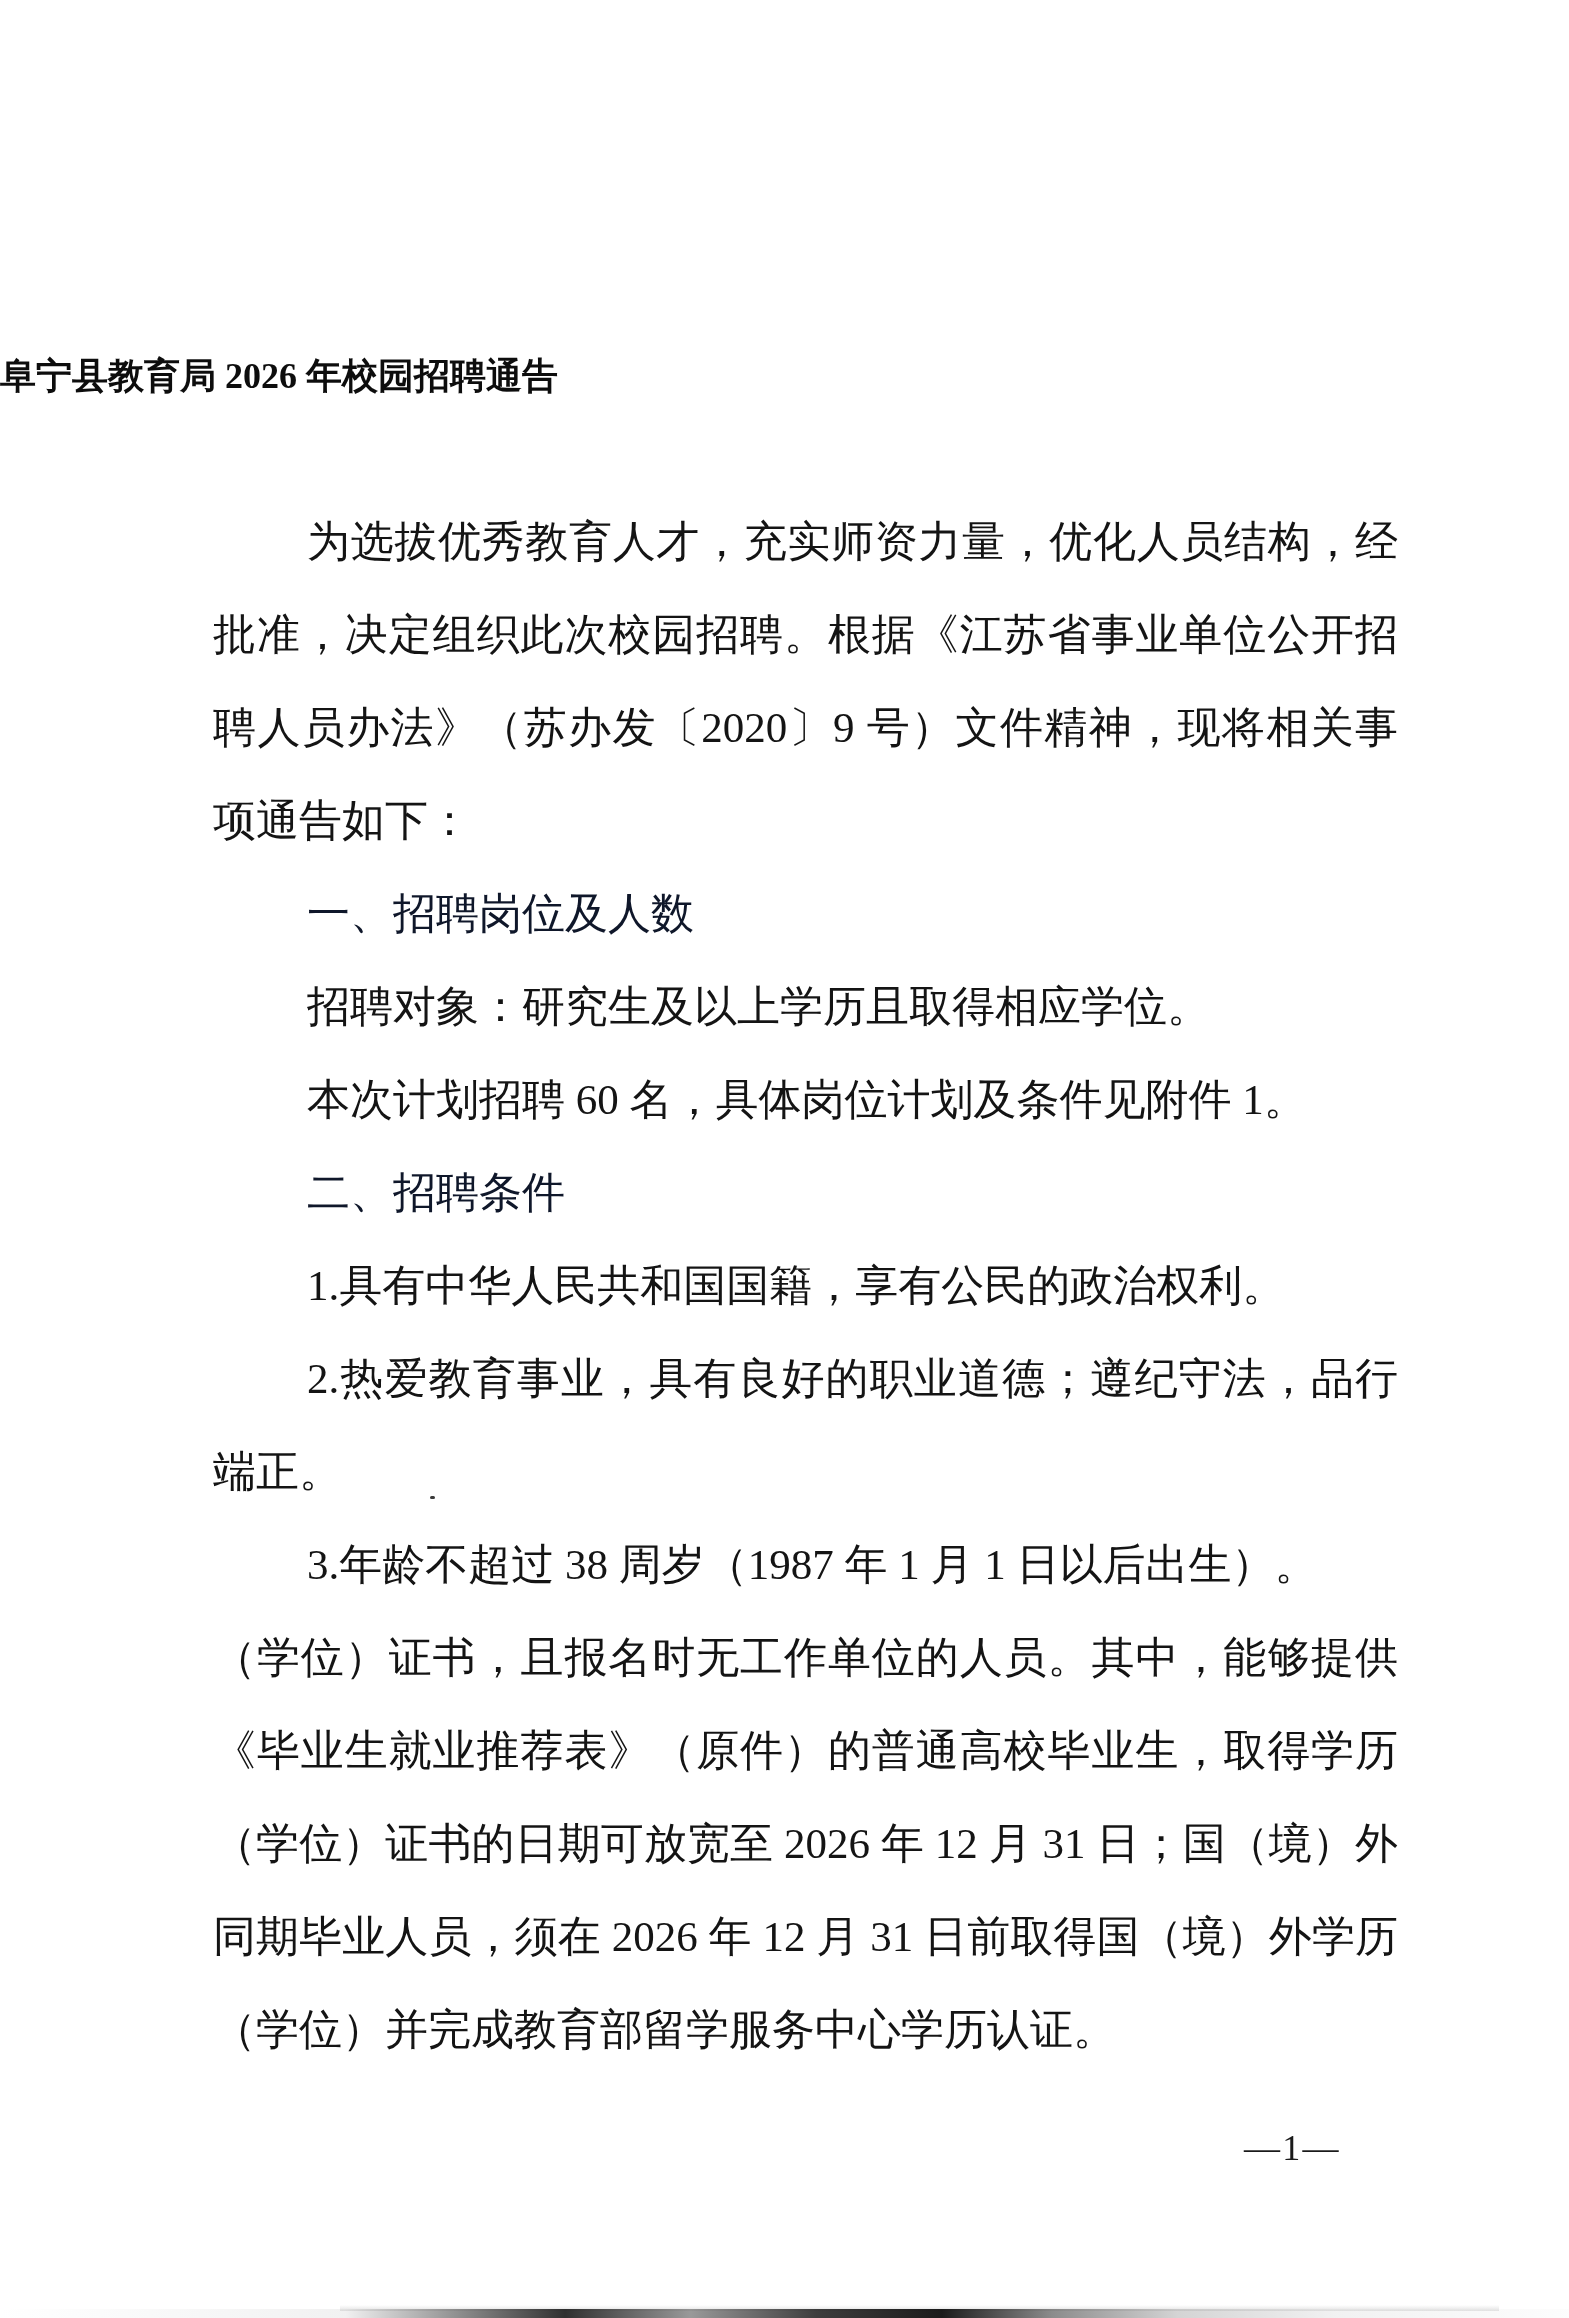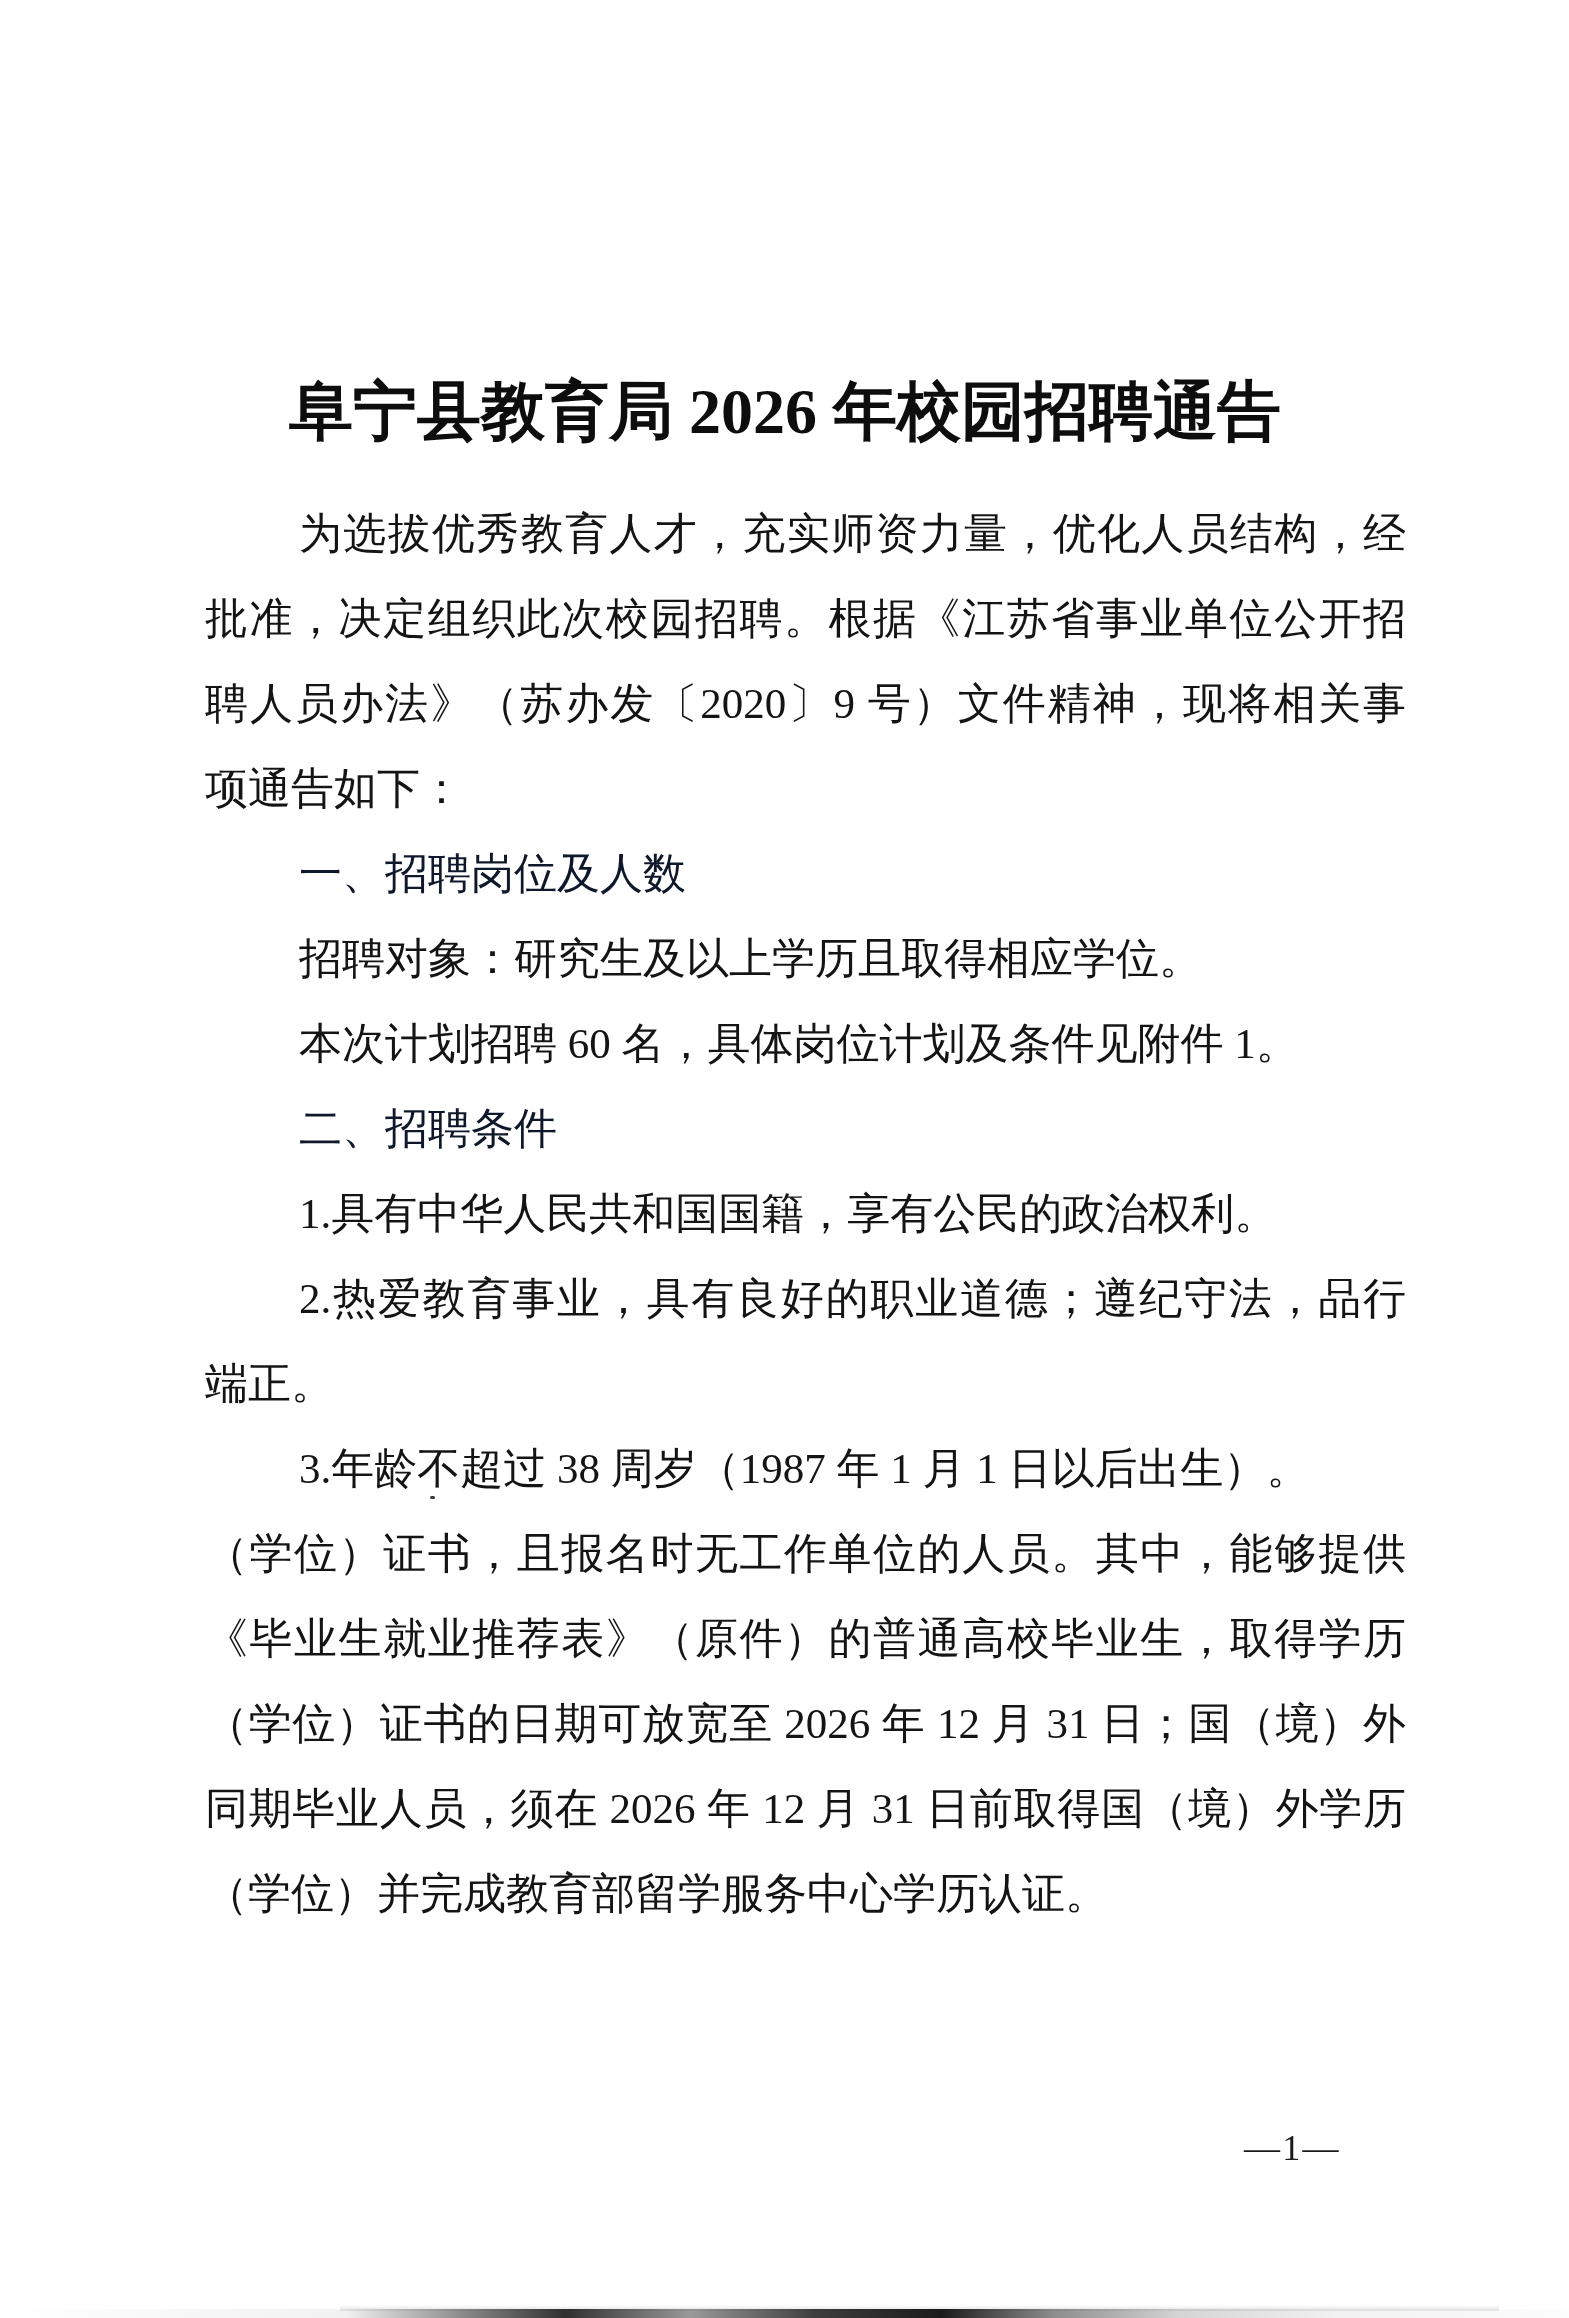--- a/index.html
+++ b/index.html
@@ -14,35 +14,35 @@
     background: #ffffff;
     color: #111111;
     font-family: "Liberation Serif", "DejaVu Serif", serif;
     overflow: hidden;
   }
   .doc-title {
     position: absolute;
     top: 332px;
     left: 0;
     width: 100%;
-    text-align: center;
-    font-size: 64px;
+    text-align: left;
+    font-size: 36px;
     line-height: 1.15;
     font-weight: bold;
     color: #0d0d0d;
     white-space: nowrap;
   }
   .doc-body {
     position: absolute;
     top: 487px;
     left: 197px;
     width: 1217px;
   }
   .line {
-    margin: 8px;
+    margin: 16px;
     height: 77px;
     line-height: 77px;
     font-size: 43px;
     white-space: nowrap;
     color: #141414;
   }
   .line.indent {
     text-indent: 94px;
   }
   .line.full {

